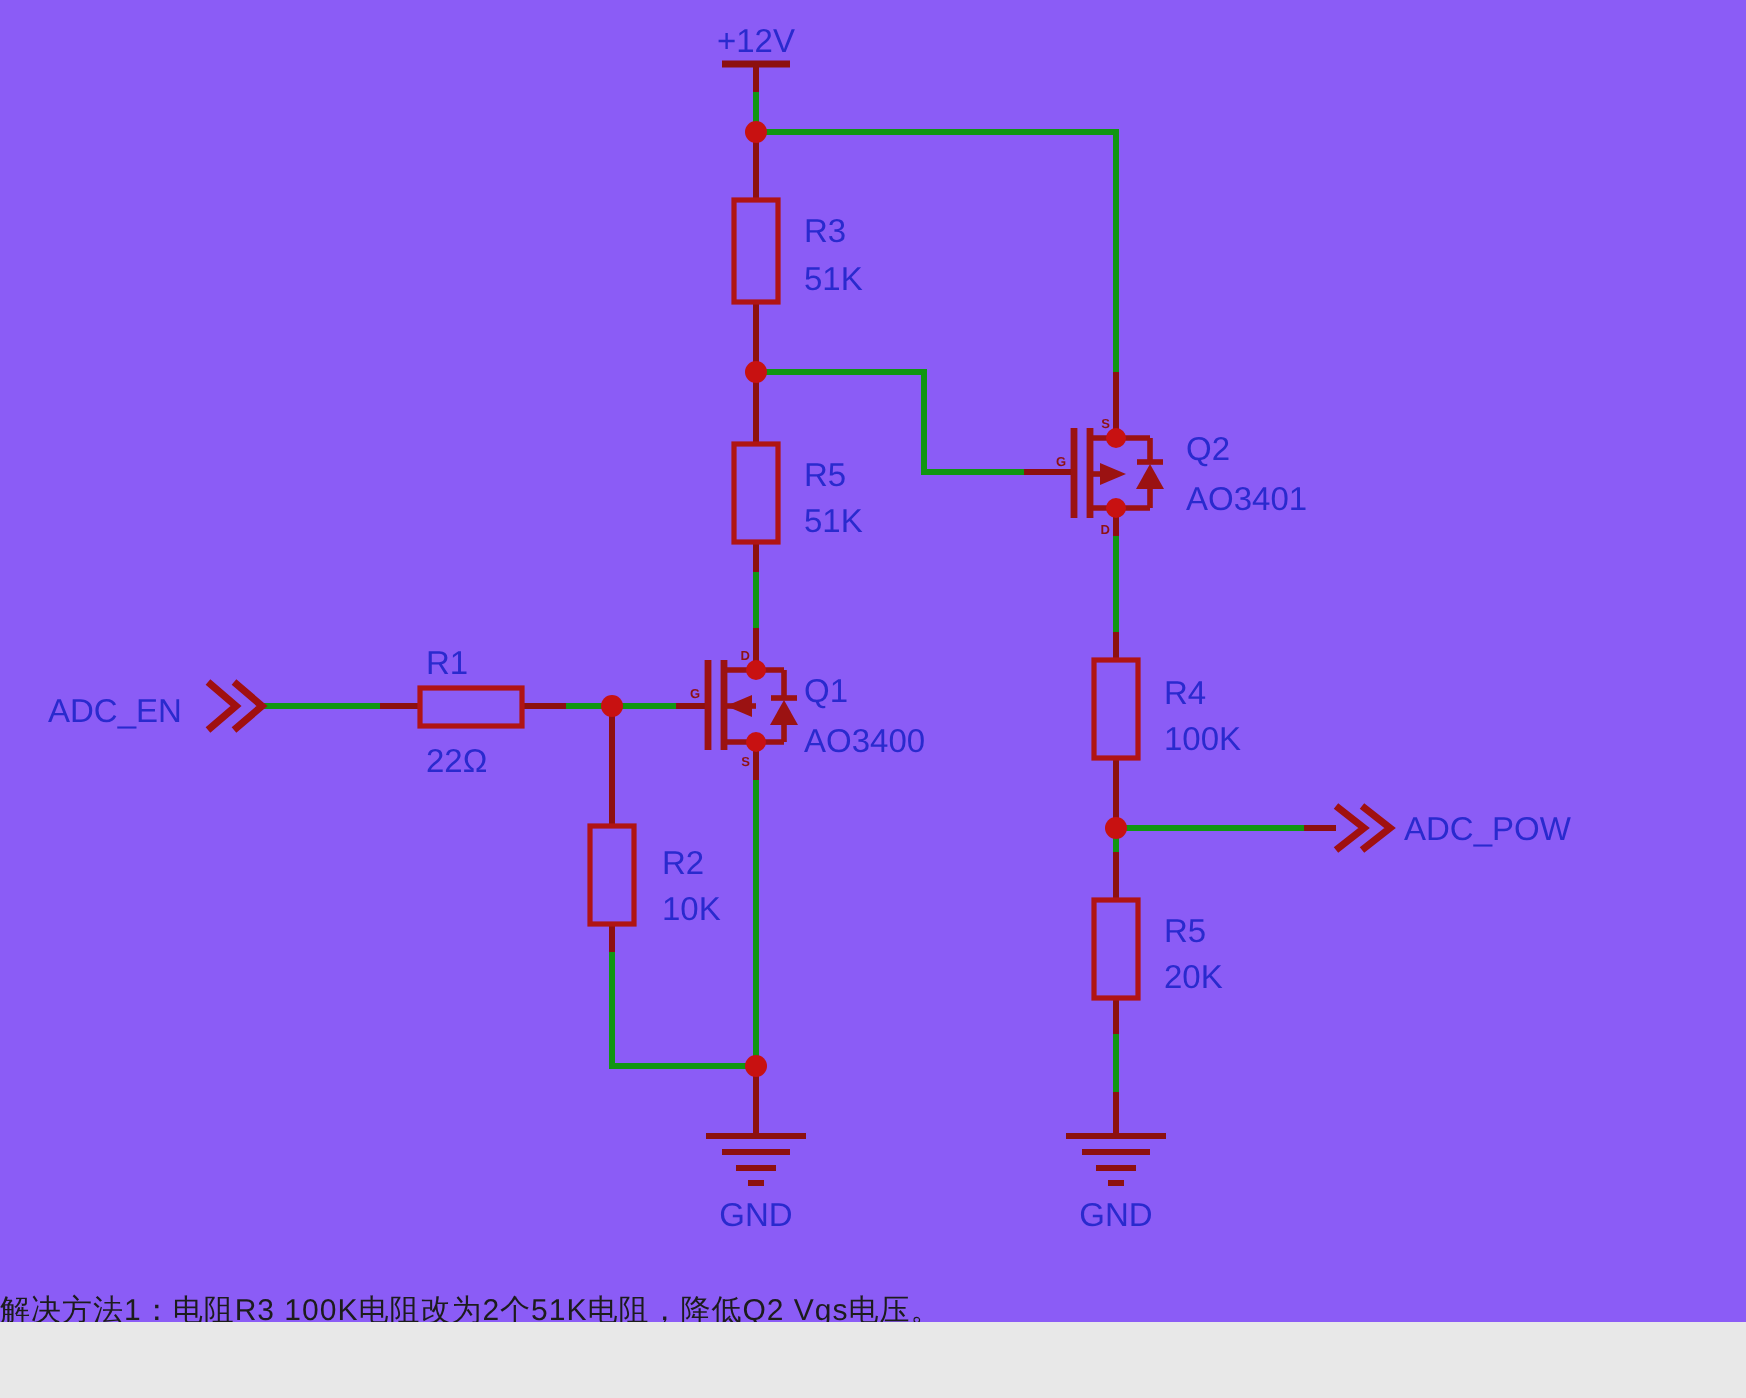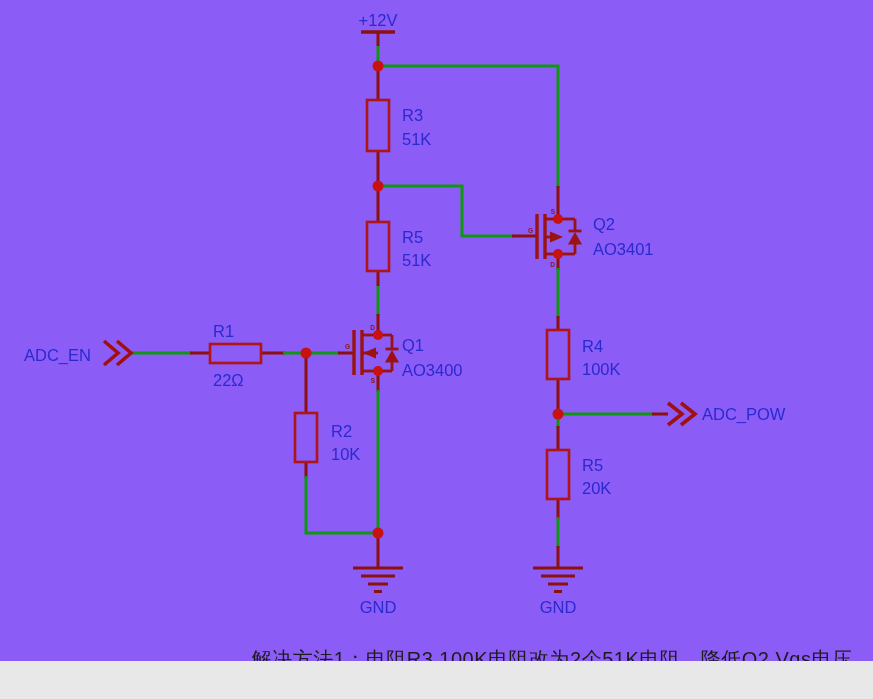--- a/index.html
+++ b/index.html
@@ -13,22 +13,22 @@
   .wire{stroke:#119611;stroke-width:3;fill:none;stroke-linecap:butt;}
   .pin{stroke:#8d1010;stroke-width:3;fill:none;stroke-linecap:butt;}
   .comp{stroke:#b01414;stroke-width:2.6;fill:none;}
   .mos{stroke:#9b1212;stroke-width:2.8;fill:none;stroke-linecap:butt;}
   .mosbar{stroke:#9b1212;stroke-width:3.4;fill:none;}
   .fillred{fill:#9b1212;stroke:none;}
   .dot{fill:#c81111;stroke:none;}
   .gnd{stroke:#8d1010;stroke-width:3;fill:none;stroke-linecap:butt;}
   .port{stroke:#a01010;stroke-width:3.6;fill:none;stroke-linejoin:miter;}
   .caption{
-    position:absolute;left:0;top:646px;width:100%;text-align:right;
-    color:#1c1c1c;font-size:20px;letter-spacing:0.5px;
+    position:absolute;left:0;top:646px;width:100%;text-align:left;
+    color:#1c1c1c;font-size:15px;letter-spacing:0.5px;
   }
 </style>
 </head>
 <body>
 
 <div class="stage">
   <svg width="873" height="699" viewBox="0 0 873 699">
 
     <g>
       <text class="lbl" x="378" y="26" text-anchor="middle">+12V</text>

